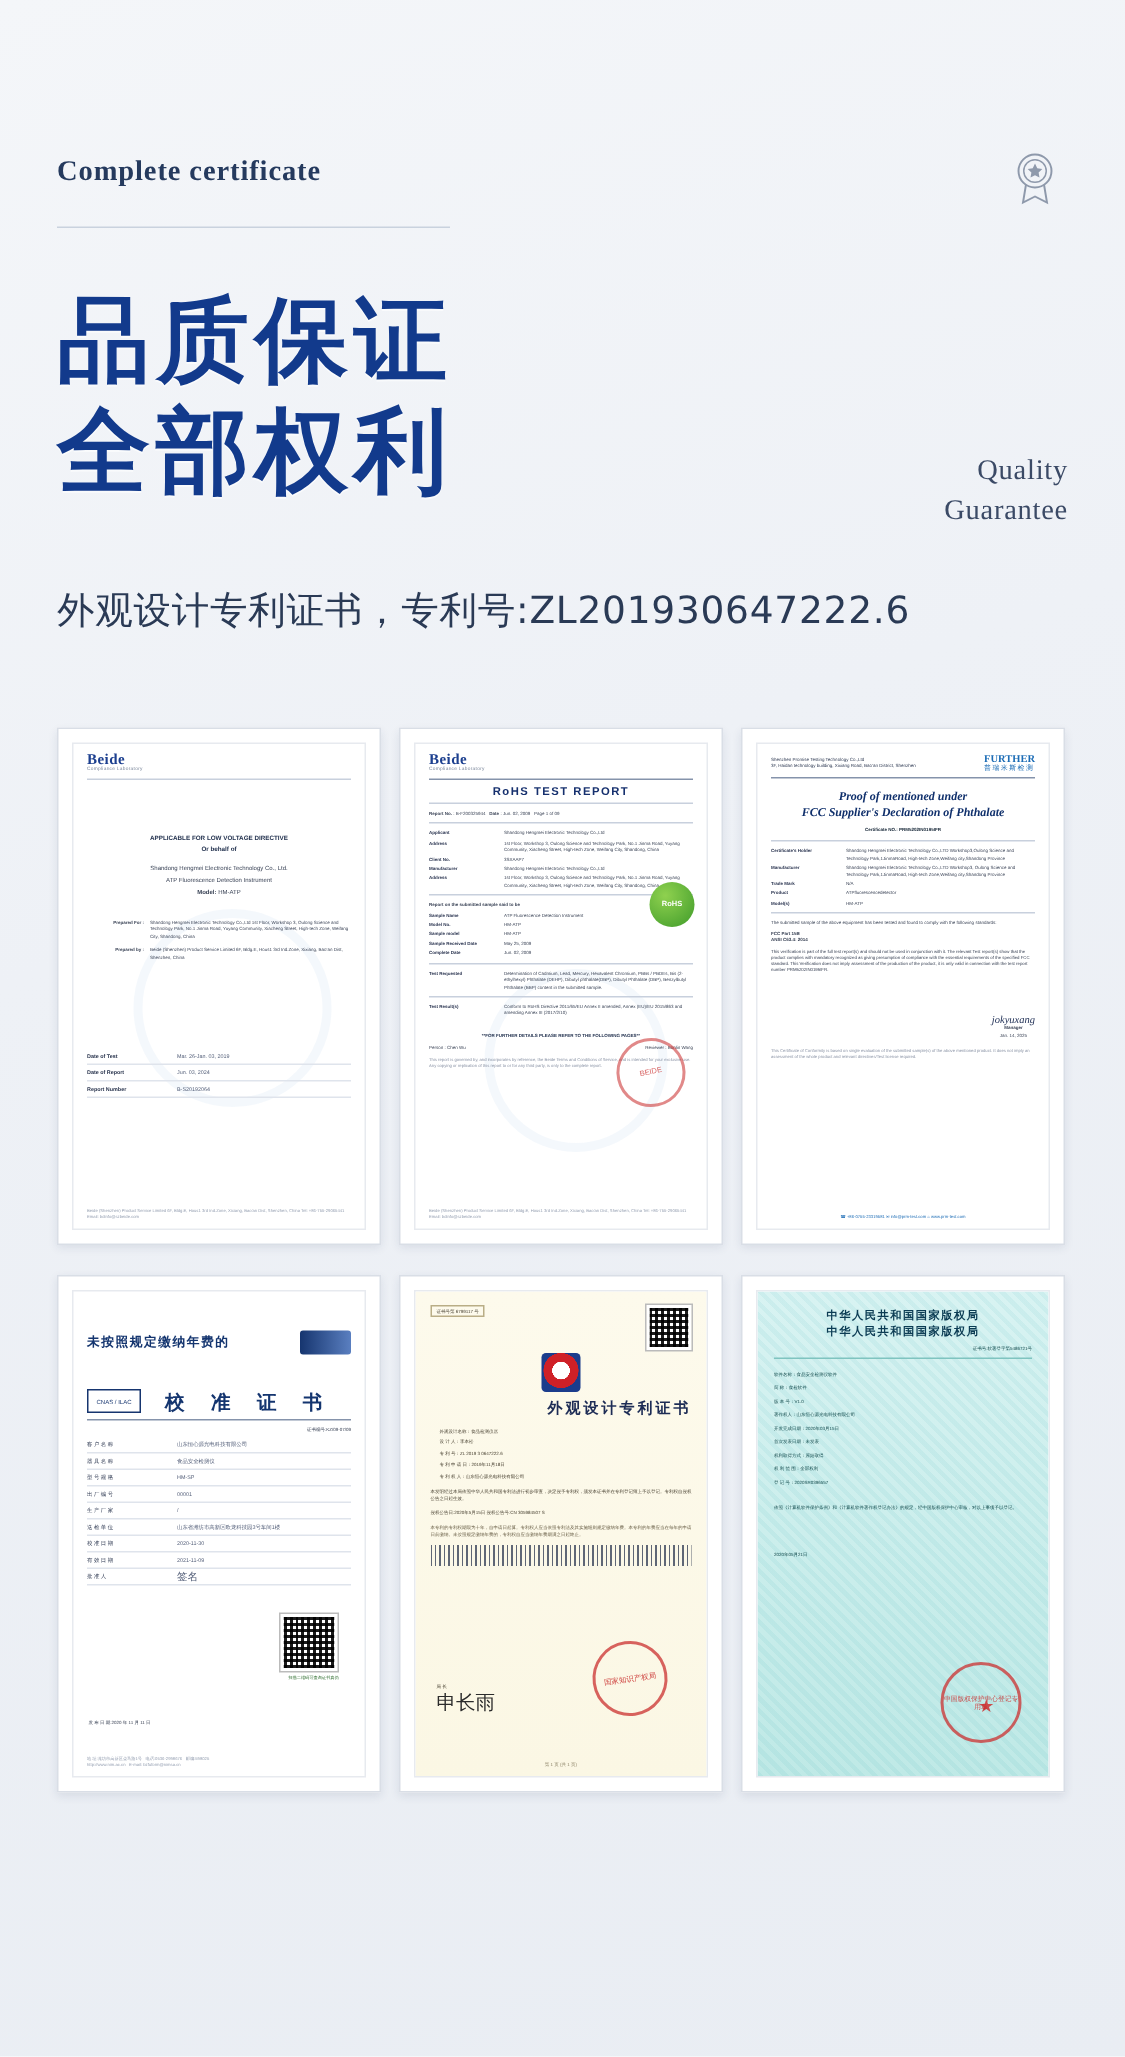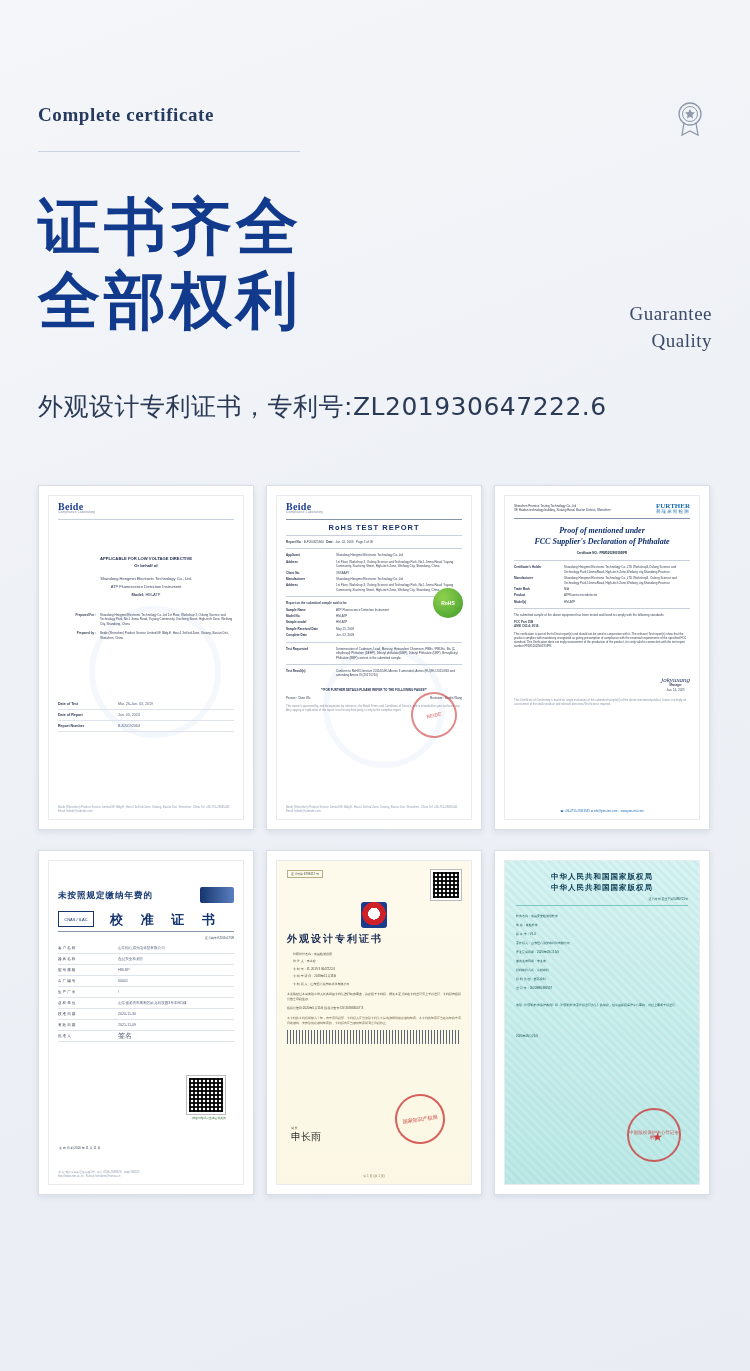--- a/index.html
+++ b/index.html
@@ -289,21 +289,21 @@
     color: #4a4333;
   }
   .patent-emblem {
     width: 26px;
     height: 26px;
     margin: 2px auto 2px;
     background: radial-gradient(circle at 50% 45%, #ffffff 30%, #cf2027 31%, #cf2027 60%, #1b3c8c 61%);
     border-radius: 3px;
   }
   .patent-title {
-    text-align: left;
+    text-align: right;
     font-weight: bold;
     font-size: 10px;
     letter-spacing: 2px;
     color: #1d2c55;
     margin: 4px 0 6px;
   }
   .patent-seal {
     position: absolute;
     right: 26px;
     bottom: 40px;
@@ -314,21 +314,21 @@
     color: rgba(199,34,34,0.85);
     display: flex;
     align-items: center;
     justify-content: center;
     font-size: 5px;
     text-align: center;
     transform: rotate(-8deg);
   }
   .sign {
     font-family: "Liberation Serif", serif;
-    font-size: 10px;
+    font-size: 13px;
     color: #2b2b2b;
   }
 
   
   .copyright {
     position: absolute;
     inset: 0;
     background:
       repeating-linear-gradient(45deg, rgba(0,150,160,0.06) 0 3px, rgba(255,255,255,0) 3px 6px),
       linear-gradient(#d8f3f2, #bfe9e6);
@@ -397,27 +397,27 @@
       <svg viewBox="0 0 40 40" width="40" height="40">
         <circle cx="20" cy="16" r="11" fill="none" stroke="#6e7b92" stroke-width="1.3"></circle>
         <circle cx="20" cy="16" r="7.5" fill="none" stroke="#6e7b92" stroke-width="1"></circle>
         <path d="M20 11 l1.5 3.1 3.4.5 -2.5 2.4 .6 3.4 -3-1.6 -3 1.6 .6-3.4 -2.5-2.4 3.4-.5z" fill="#6e7b92"></path>
         <path d="M14 25 l-2 12 8-4 8 4 -2-12" fill="none" stroke="#6e7b92" stroke-width="1.3"></path>
       </svg>
     </div>
   </div>
 
   <div class="hero">
-    <div class="hero-line">证书齐全</div>
+    <div class="hero-line">品质保证</div>
     <div class="hero-line">全部权利</div>
   </div>
 
   <div class="quality">
+    <div>Quality</div>
     <div>Guarantee</div>
-    <div>Quality</div>
   </div>
 
   <div class="subtitle">外观设计专利证书，专利号:ZL201930647222.6</div>
 
   <div class="grid">
 
     <div class="grid-row">
 
       <div class="cert">
         <div class="cert-inner">
@@ -609,21 +609,21 @@
     <div class="grid-row">
 
       <div class="cert">
         <div class="cert-inner">
           <div class="doc">
             <div style="height:18px"></div>
             <div class="cal-head">
               <div class="cal-title-cn">未按照规定缴纳年费的</div>
               <div style="width:34px;height:16px;background:linear-gradient(90deg,#16356f,#5a7fc0);border-radius:2px;"></div>
             </div>
-            <div style="display:flex;align-items:center;gap:4px;margin-top:8px;">
+            <div style="display:flex;align-items:center;gap:4px;margin-top:23px;">
               <div style="width:34px;height:14px;border:1px solid #16356f;color:#16356f;font-size:4px;display:flex;align-items:center;justify-content:center;">CNAS / ILAC</div>
               <div class="cal-big" style="flex:1;margin:0;">校 准 证 书</div>
             </div>
             <div class="rule dark"></div>
             <div class="small" style="text-align:right;">证书编号:KZ/09-07/09</div>
             <div class="table-rows">
               <div class="trow">
                   <div class="tk">客 户 名 称</div>
                   <div class="tv">山东恒心源光电科技有限公司</div>
                 </div>

